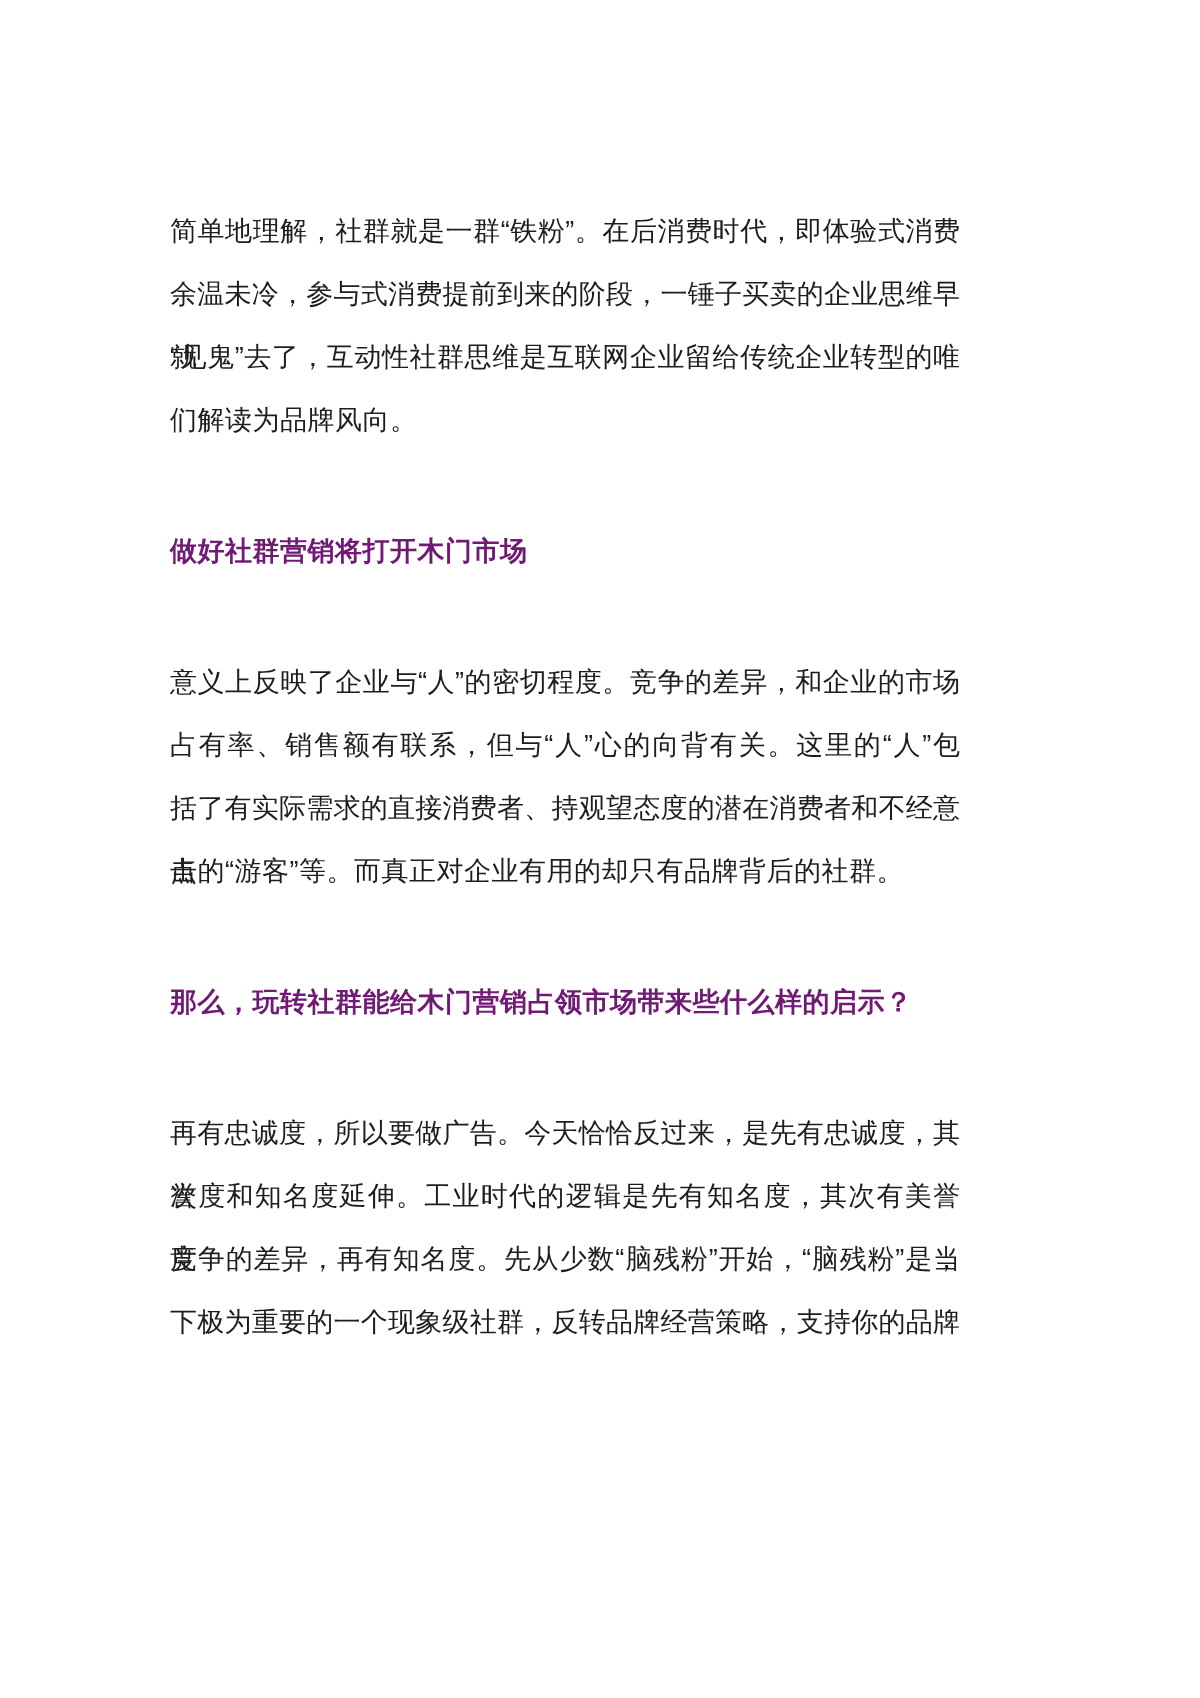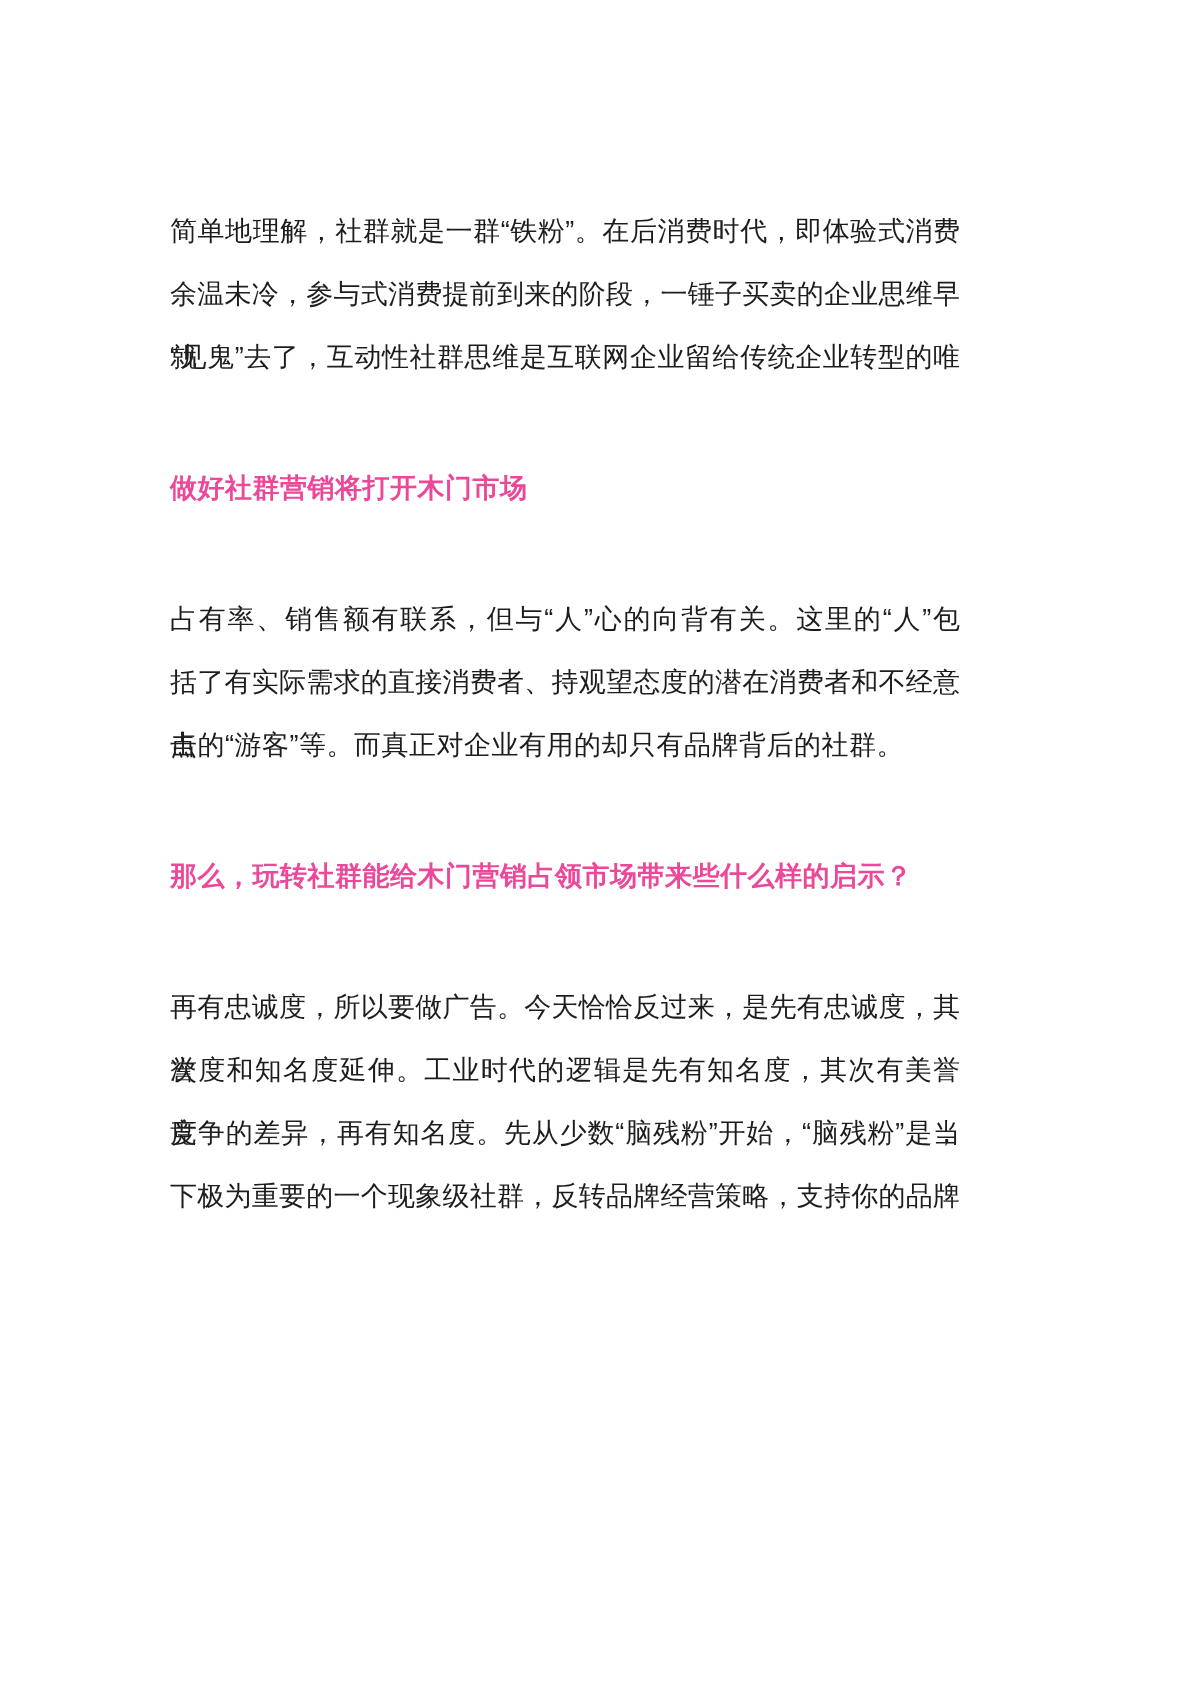--- a/index.html
+++ b/index.html
@@ -39,38 +39,40 @@
     letter-spacing: 0.5px;
   }
   .line.fill {
     white-space: normal;
     text-align: justify;
     text-align-last: justify;
     letter-spacing: 0;
   }
   .block.heading .line {
     font-weight: bold;
-    color: #ec4899;
+    color: #701a75;
     letter-spacing: 0.5px;
   }
 </style>
 </head>
 <body>
 
 <div class="page">
   <div class="content" id="doc-content">
       <div class="block paragraph">
         <div class="line fill">简单地理解，社群就是一群“铁粉”。在后消费时代，即体验式消费</div>
         <div class="line fill">余温未冷，参与式消费提前到来的阶段，一锤子买卖的企业思维早就</div>
         <div class="line fill">“见鬼”去了，互动性社群思维是互联网企业留给传统企业转型的唯</div>
+        <div class="line">们解读为品牌风向。</div>
       </div>
       <div class="block heading">
         <div class="line">做好社群营销将打开木门市场</div>
       </div>
       <div class="block paragraph">
+        <div class="line fill">意义上反映了企业与“人”的密切程度。竞争的差异，和企业的市场</div>
         <div class="line fill">占有率、销售额有联系，但与“人”心的向背有关。这里的“人”包</div>
         <div class="line fill">括了有实际需求的直接消费者、持观望态度的潜在消费者和不经意点</div>
         <div class="line">击的“游客”等。而真正对企业有用的却只有品牌背后的社群。</div>
       </div>
       <div class="block heading">
         <div class="line">那么，玩转社群能给木门营销占领市场带来些什么样的启示？</div>
       </div>
       <div class="block paragraph">
         <div class="line fill">再有忠诚度，所以要做广告。今天恰恰反过来，是先有忠诚度，其次</div>
         <div class="line fill">誉度和知名度延伸。工业时代的逻辑是先有知名度，其次有美誉度，</div>

